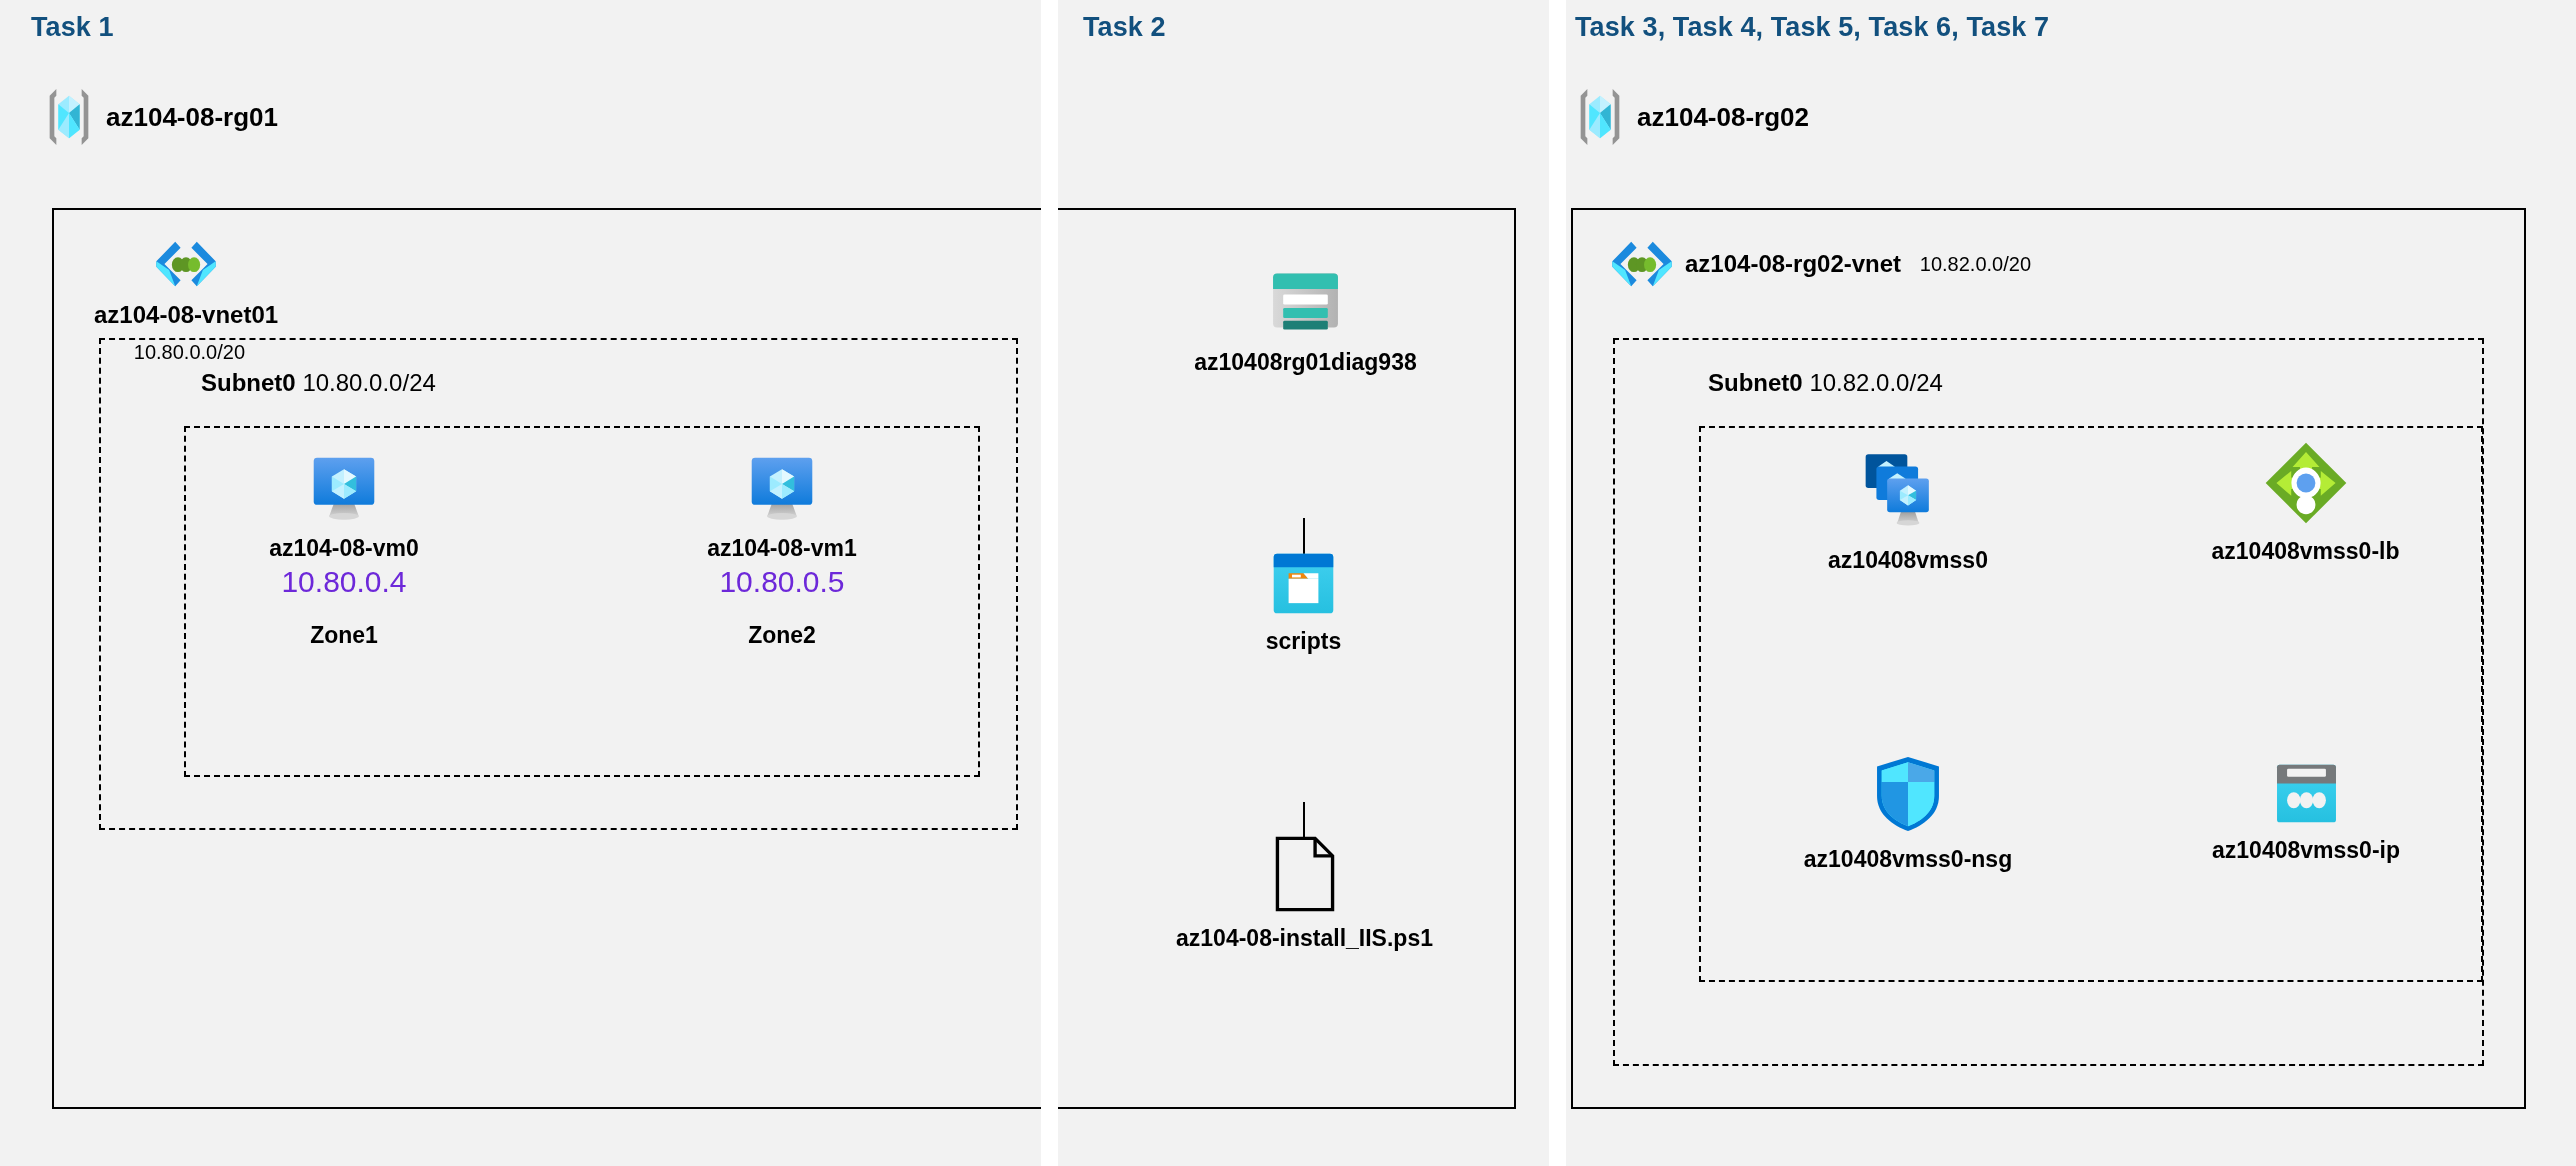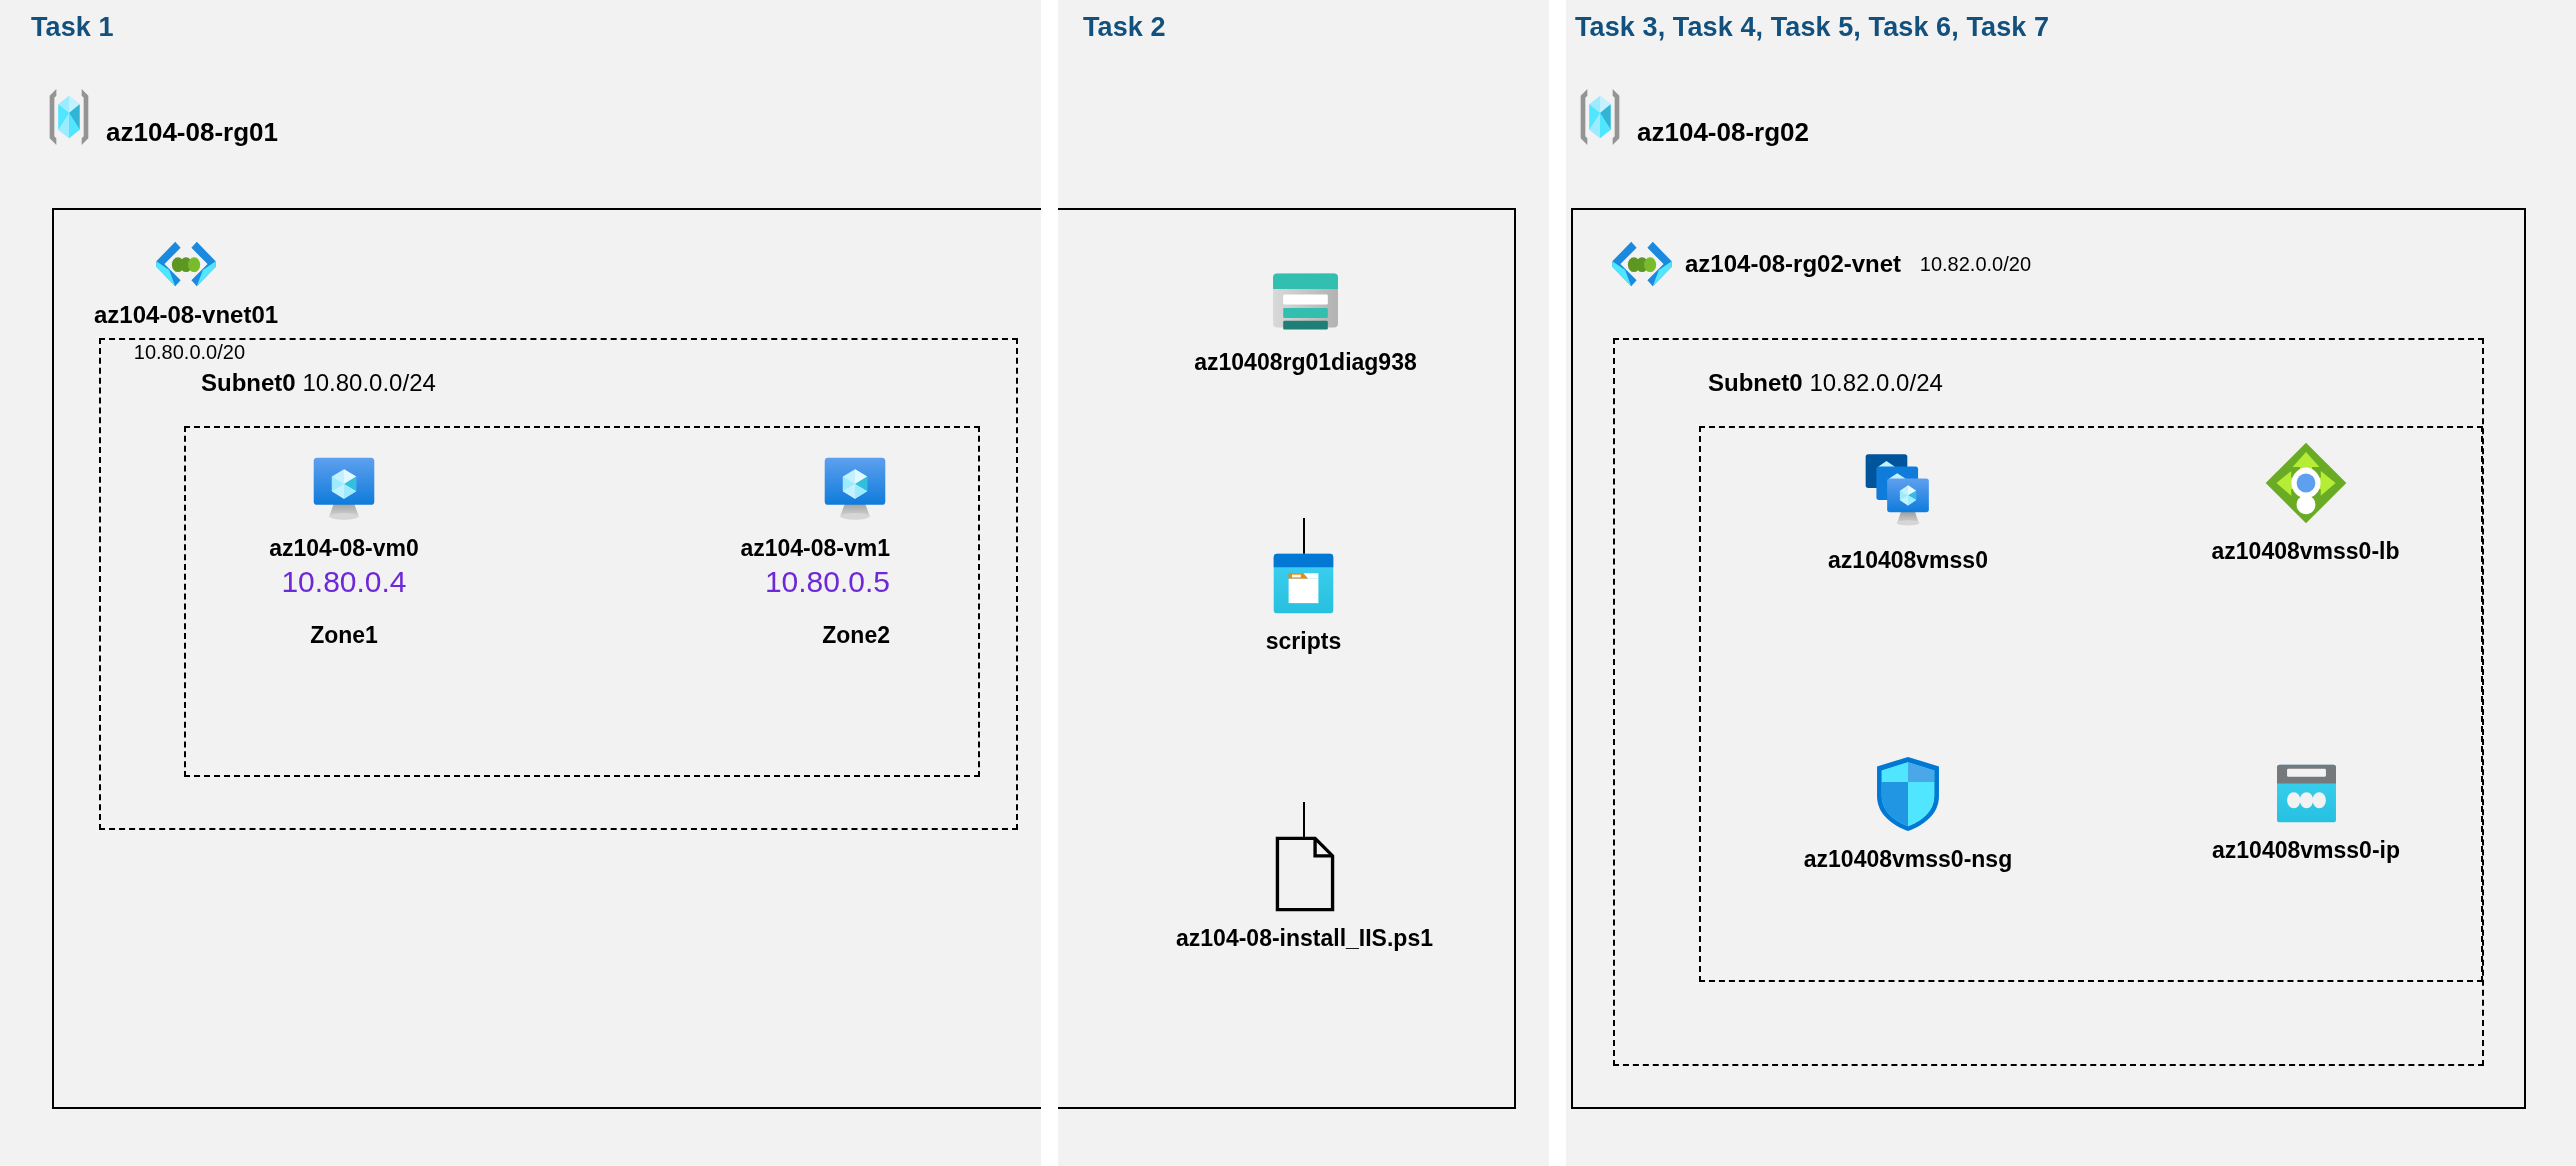--- a/index.html
+++ b/index.html
@@ -13,21 +13,21 @@
   #panel-task2{left:1058px;top:0;width:491px;height:1166px;}
   #panel-task3{left:1566px;top:0;width:1010px;height:1166px;}
 
   .task-title{position:absolute;color:#12507e;font-weight:bold;font-size:27px;
               letter-spacing:0.1px;white-space:nowrap;}
   #title-task1{left:31px;top:12px;}
   #title-task2{left:1083px;top:12px;}
   #title-task3{left:1575px;top:12px;text-align:center;}
 
   
-  .rg-row{position:absolute;display:flex;align-items:flex-end;gap:15px;}
+  .rg-row{position:absolute;display:flex;align-items:center;gap:15px;}
   #rg01-row{left:47px;top:86px;}
   #rg02-row{left:1578px;top:86px;}
   .rg-label{font-size:26px;font-weight:bold;color:#000;white-space:nowrap;}
 
   
   .vnet-box{position:absolute;border:2px solid #000;background:#f2f2f2;box-sizing:border-box;}
   #vnet01-box{left:52px;top:208px;width:1464px;height:901px;}
   #vnet02-box{left:1571px;top:208px;width:955px;height:901px;}
   
   .gutter{position:absolute;background:#ffffff;top:0;height:1166px;width:17px;}
@@ -54,21 +54,21 @@
   .subnet-lbl span{font-weight:normal;margin-left:6.7px;}
 
   
   .node{position:absolute;display:flex;flex-direction:column;align-items:center;}
   .node .nm{font-size:23px;font-weight:bold;color:#000;margin-top:12px;white-space:nowrap;text-align:center;}
   .node .ip{font-size:30px;font-weight:normal;color:#6d28d9;margin-top:2.7px;white-space:nowrap;}
   .node .zn{font-size:23px;font-weight:bold;color:#000;margin-top:23px;white-space:nowrap;}
 
   
   #node-vm0{left:236px;top:453px;width:216px;}
-  #node-vm1{left:674px;top:453px;width:216px;align-items:flex-end;}
+  #node-vm1{left:674px;top:453px;width:216px;}
   #node-storage{left:1130px;top:264px;width:351px;}
   #node-scripts{left:1182px;top:551px;width:243px;}
   #node-psfile{left:1089px;top:835px;width:431px;}
   #node-vmss{left:1773px;top:453px;width:270px;}
   #node-lb{left:2184px;top:440px;width:243px;}
   #node-nsg{left:1780px;top:754px;width:256px;}
   #node-ip{left:2198px;top:762px;width:216px;}
 
   
   .conn{position:absolute;background:#000;width:2px;}

